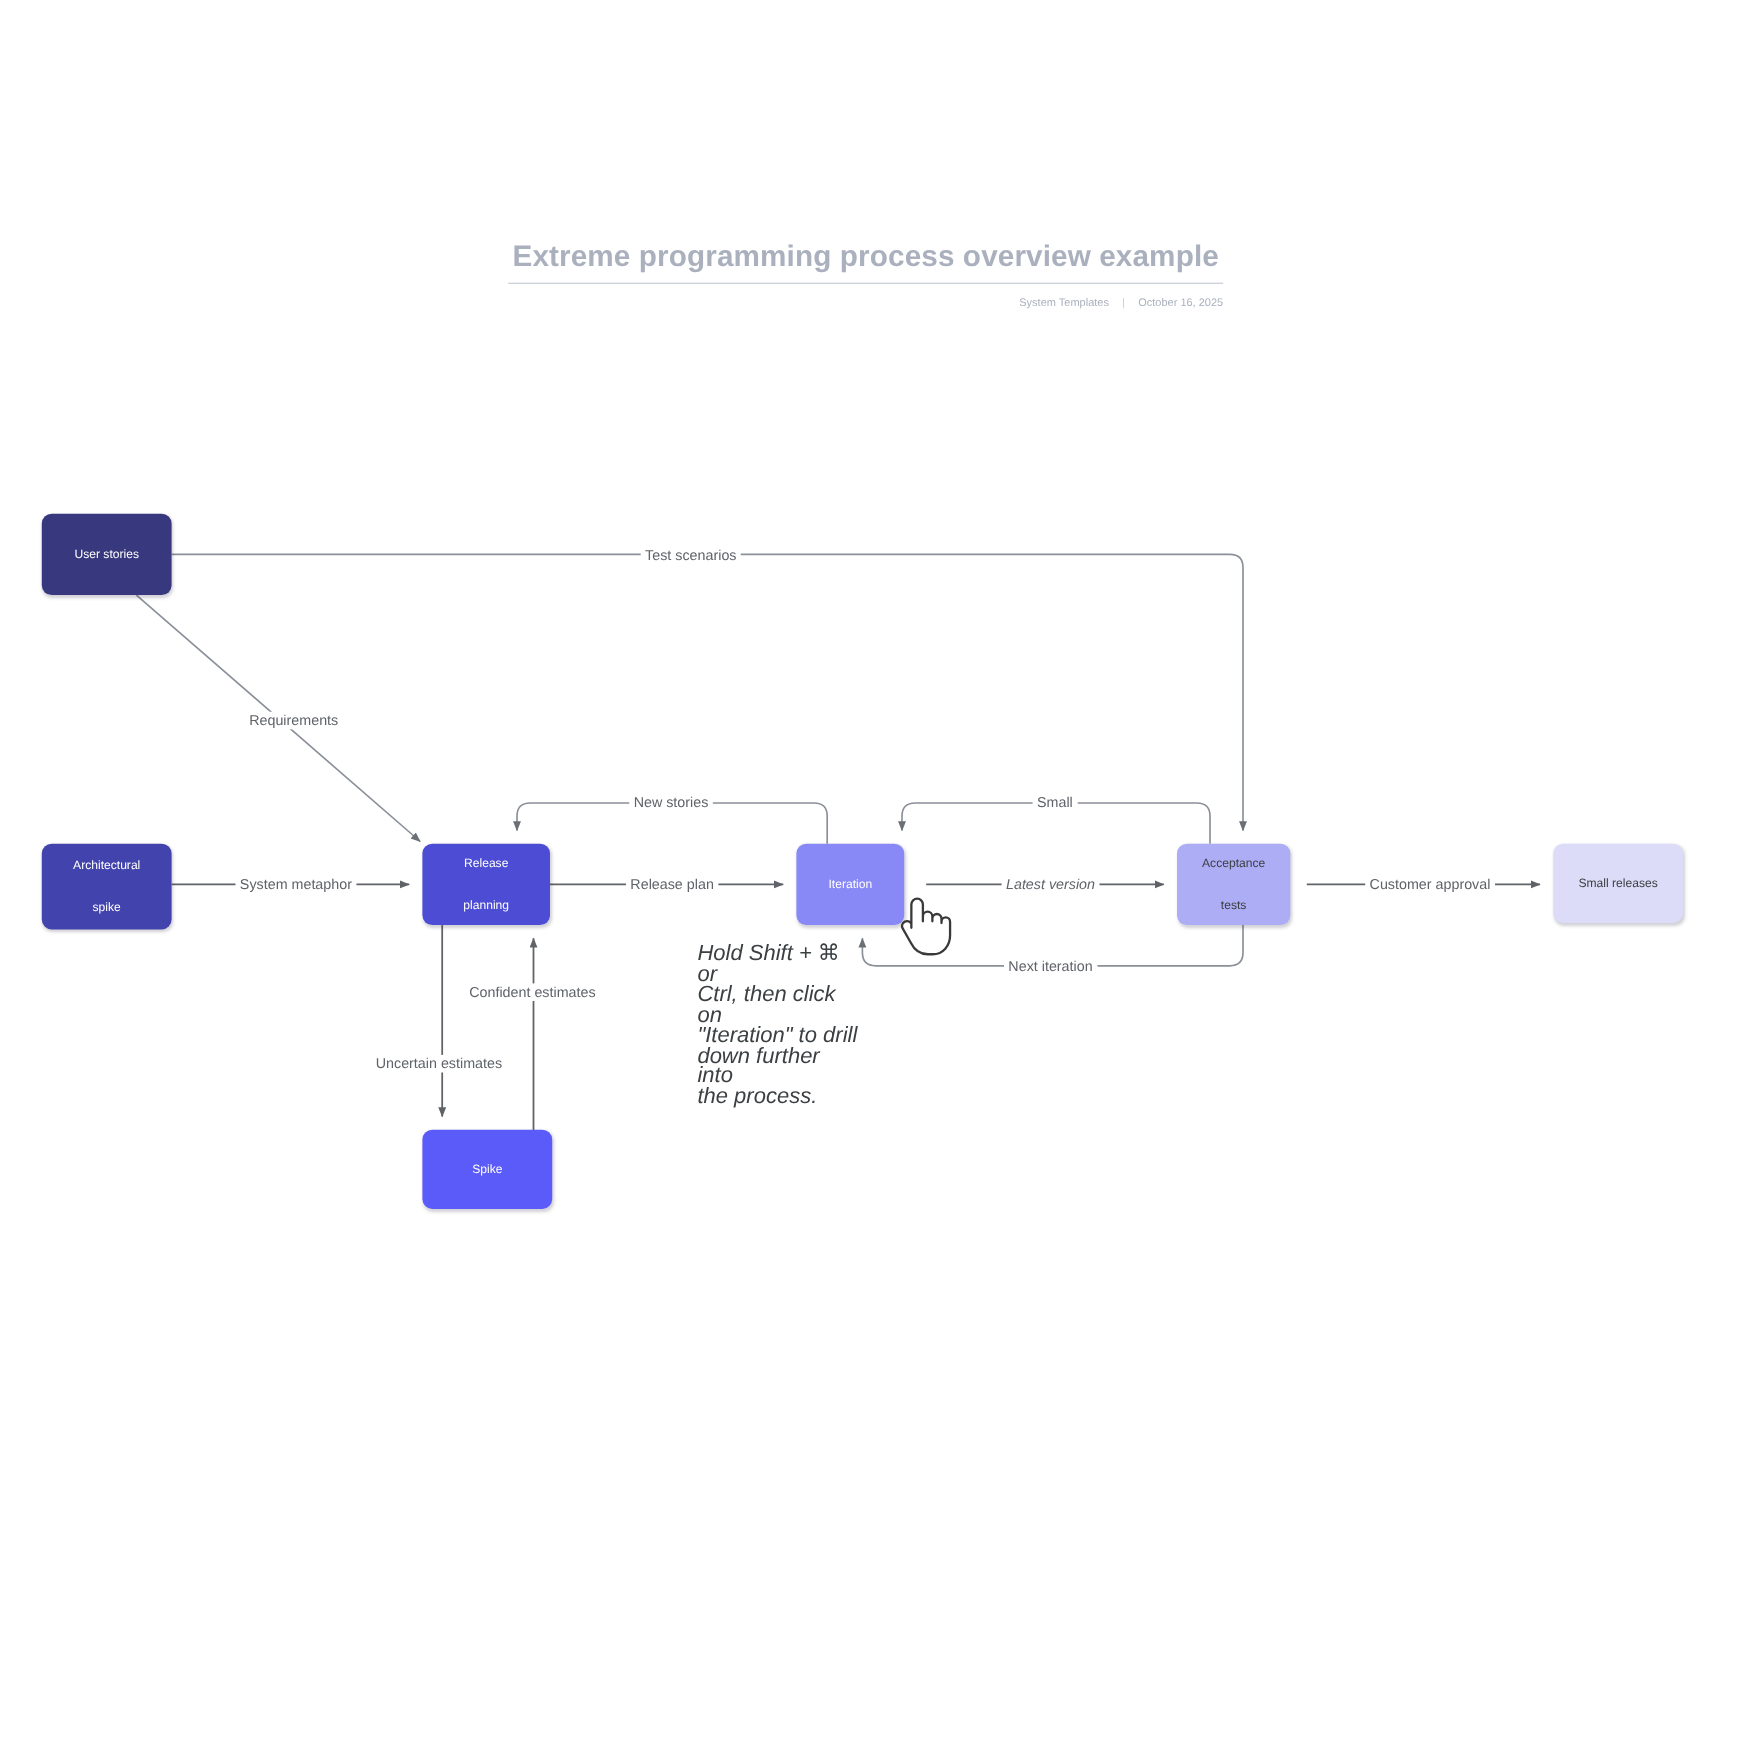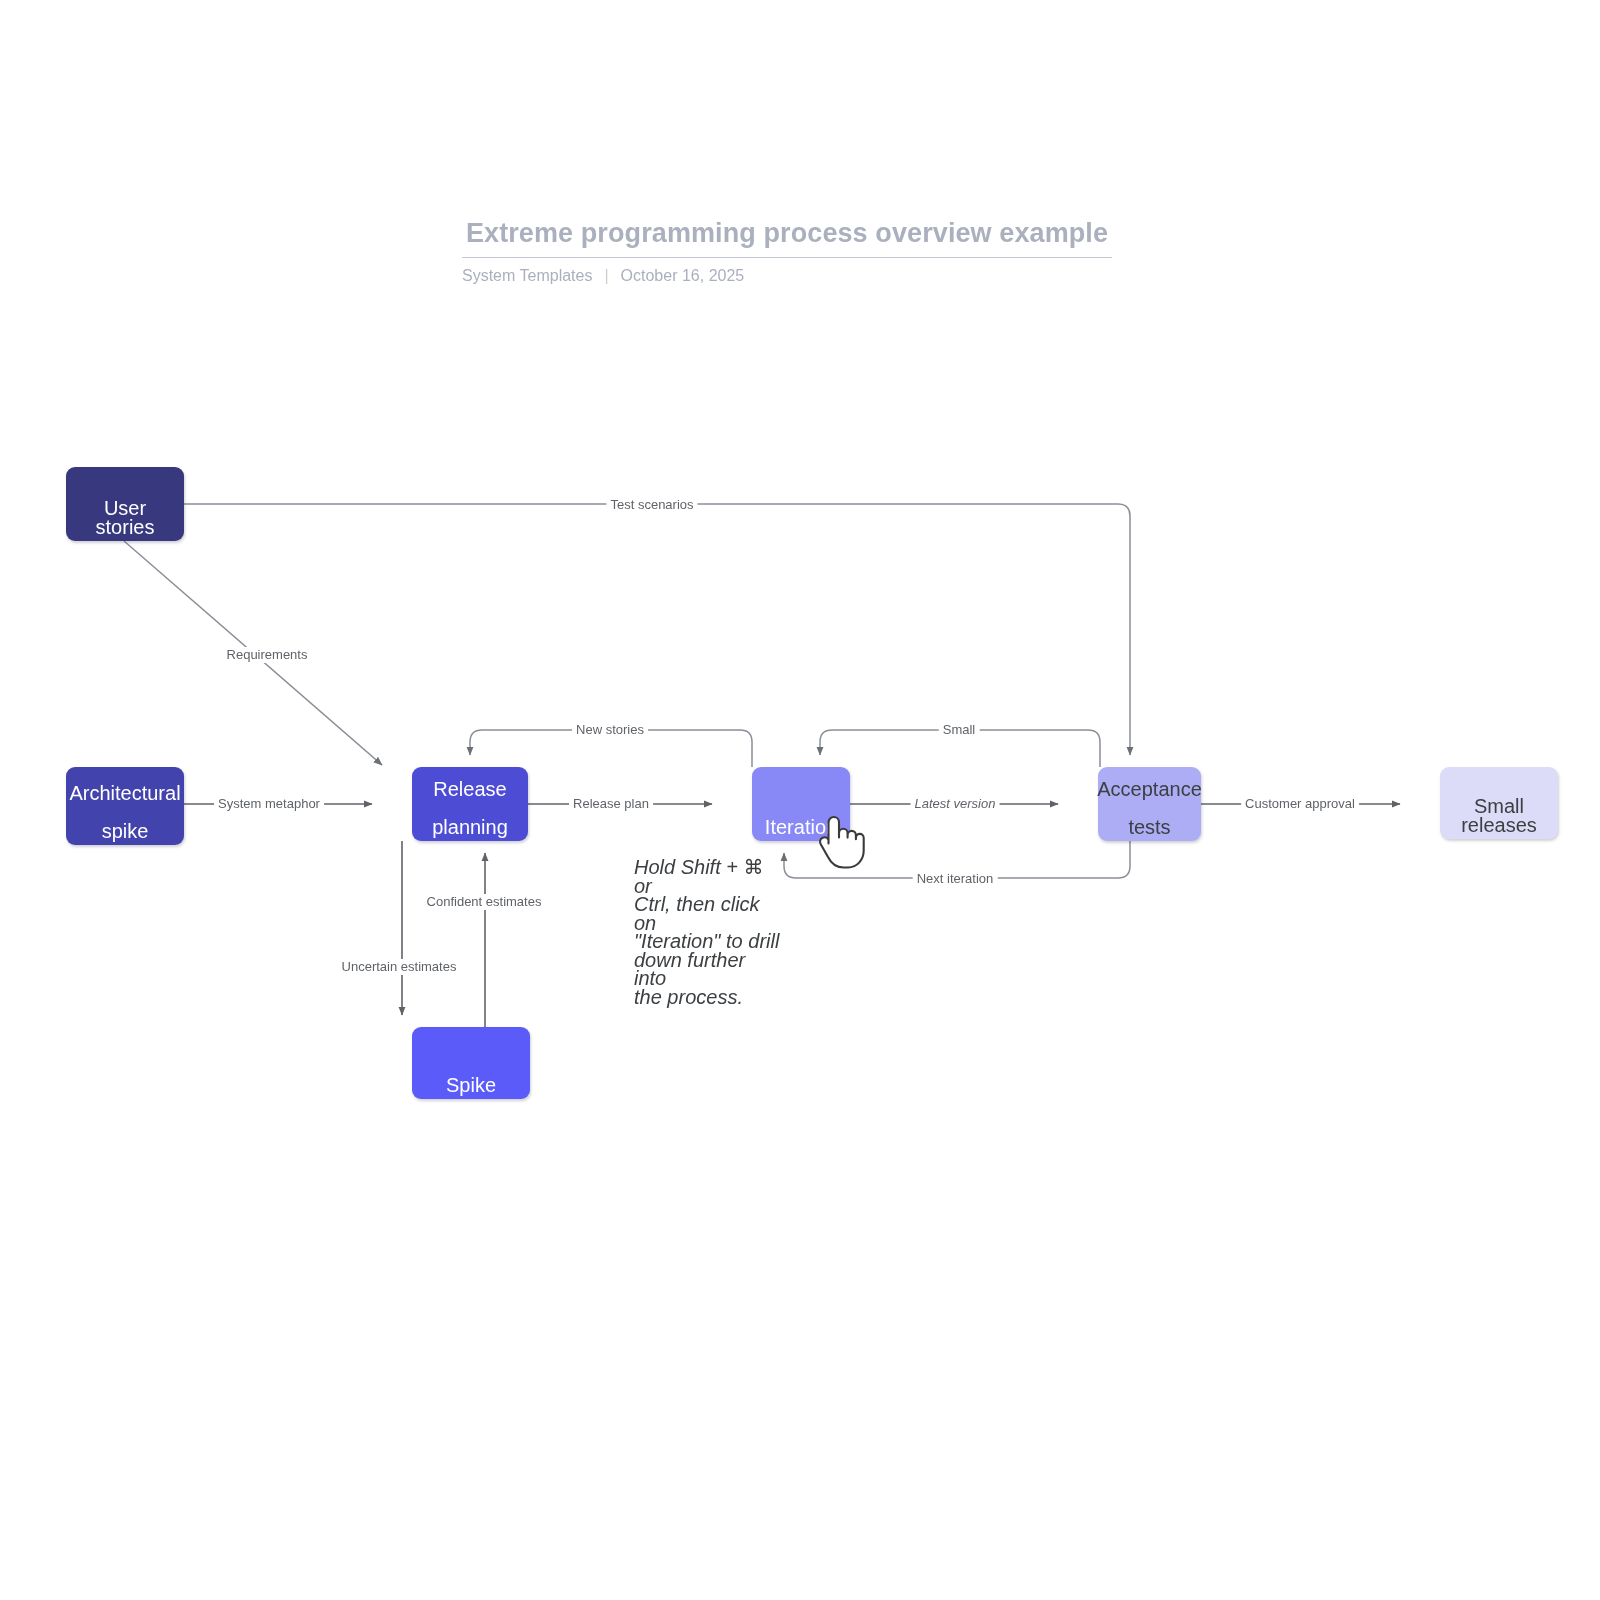--- a/index.html
+++ b/index.html
@@ -15,43 +15,42 @@
   #canvas{position:absolute;inset:0;width:1600px;height:1600px;}
 
   
   .header{position:absolute;left:462px;top:215px;width:650px;text-align:center;}
   .doc-title{
     font-size:27px;font-weight:bold;color:#aab0bd;
     letter-spacing:.1px;line-height:36px;white-space:nowrap;
   }
   .title-rule{height:1px;background:#c3c8d2;margin:6px 0 0 0;width:650px;}
   .doc-sub{
-    margin-top:9px;font-size:16px;color:#aab0bd;
-    display:flex;justify-content:flex-start;align-items:center;gap:12px;
+    margin-top:9px;font-size:10px;color:#aab0bd;
+    display:flex;justify-content:flex-end;align-items:center;gap:12px;
     line-height:18px;
   }
   .doc-sub .sep{color:#c9cdd6;}
 
   
   svg#edges{position:absolute;left:0;top:0;width:1600px;height:1600px;overflow:visible;}
   .edge{fill:none;stroke:#5f6368;stroke-width:1.6;}
   .edge-thin{fill:none;stroke:#8a8f98;stroke-width:1.5;}
 
   
   .node{
     position:absolute;
     border-radius:9px;
-    display:flex;align-items:flex-end;justify-content:center;
+    display:flex;align-items:center;justify-content:center;
     text-align:center;
-    font-size:20px;line-height:19px;
+    font-size:11px;line-height:19px;
     box-shadow:1px 2px 3px rgba(40,40,70,.22);
     box-sizing:border-box;
     padding:4px 6px;
     user-select:none;
-    margin-left:28px;
   }
   .node span{display:block;}
 
   .n-user-stories   {left:38px;  top:467px;  width:118px;height:74px; background:#38387f;color:#ffffff;}
   .n-arch-spike     {left:38px;  top:767px;  width:118px;height:78px; background:#4343ad;color:#ffffff;}
   .n-release-plan   {left:384px; top:767px;  width:116px;height:74px; background:#4c4cd4;color:#ffffff;}
   .n-spike          {left:384px; top:1027px; width:118px;height:72px; background:#5b5bfa;color:#ffffff;}
   .n-iteration      {left:724px; top:767px;  width:98px;height:74px; background:#8888f7;color:#ffffff;}
   .n-acceptance     {left:1070px;top:767px;  width:103px;height:74px; background:#adadf5;color:#3c4043;}
   .n-small-releases {left:1412px;top:767px;  width:118px;height:72px; background:#dcdcf8;color:#3c4043;}
@@ -156,21 +155,21 @@
     <span>
       <span>Acceptance</span><br>
       <span>tests</span>
     </span>
   </div>
 
   <div class="node n-small-releases">
     <span>Small releases</span>
   </div>
 
-  <div class="elabel" style="left:628px;top:505px;margin-left:24px;">Test scenarios</div>
+  <div class="elabel" style="left:628px;top:505px;">Test scenarios</div>
   <div class="elabel" style="left:267px;top:655px;">Requirements</div>
   <div class="elabel" style="left:269px;top:804px;">System metaphor</div>
   <div class="elabel" style="left:610px;top:730px;">New stories</div>
   <div class="elabel" style="left:611px;top:804px;">Release plan</div>
   <div class="elabel" style="left:399px;top:967px;">Uncertain estimates</div>
   <div class="elabel" style="left:484px;top:902px;">Confident estimates</div>
   <div class="elabel" style="left:959px;top:730px;">Small</div>
   <div class="elabel" style="left:955px;top:804px;font-style:italic;">Latest version</div>
   <div class="elabel" style="left:955px;top:879px;">Next iteration</div>
   <div class="elabel" style="left:1300px;top:804px;">Customer approval</div>

